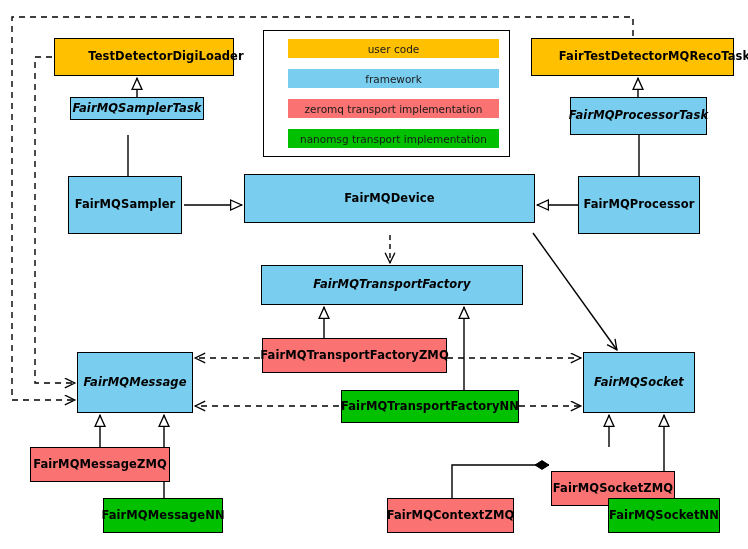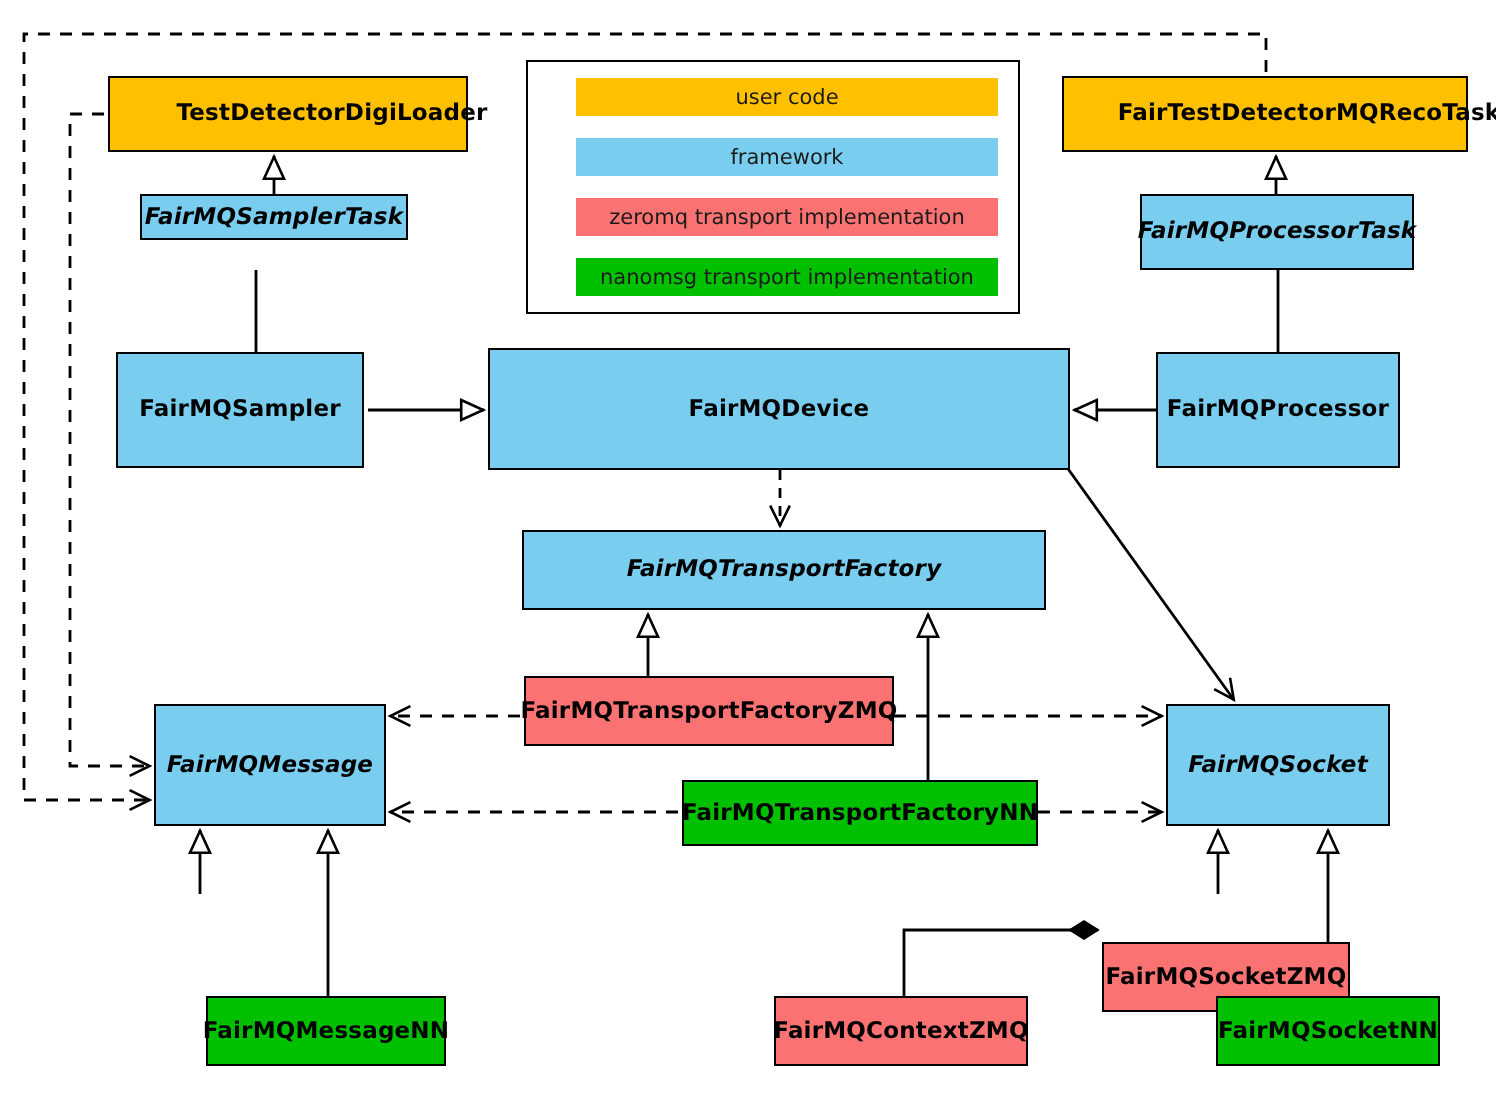--- a/index.html
+++ b/index.html
@@ -96,25 +96,25 @@
   </div>
 
   <div class="node user" style="left:54px;top:38px;width:180px;height:38px;">
     <span>TestDetectorDigiLoader</span>
   </div>
 
   <div class="node fw abstract" style="left:70px;top:97px;width:134px;height:23px;">
     <span>FairMQSamplerTask</span>
   </div>
 
-  <div class="node fw" style="left:58px;top:176px;width:124px;height:58px;">
+  <div class="node fw" style="left:68px;top:176px;width:114px;height:58px;">
     <span>FairMQSampler</span>
   </div>
 
-  <div class="node fw" style="left:244px;top:174px;width:291px;height:61px;">
+  <div class="node fw" style="left:244px;top:174px;width:291px;height:49px;">
     <span>FairMQDevice</span>
   </div>
 
   <div class="node user" style="left:531px;top:38px;width:203px;height:38px;">
     <span>FairTestDetectorMQRecoTask</span>
   </div>
 
   <div class="node fw abstract" style="left:570px;top:97px;width:137px;height:38px;">
     <span>FairMQProcessorTask</span>
   </div>
@@ -136,20 +136,23 @@
   </div>
 
   <div class="node fw abstract" style="left:77px;top:352px;width:116px;height:61px;">
     <span>FairMQMessage</span>
   </div>
 
   <div class="node fw abstract" style="left:583px;top:352px;width:112px;height:61px;">
     <span>FairMQSocket</span>
   </div>
 
+  <div class="node zmq" style="left:30px;top:447px;width:140px;height:35px;">
+    <span>FairMQMessageZMQ</span>
+  </div>
 
   <div class="node nn" style="left:103px;top:498px;width:120px;height:35px;">
     <span>FairMQMessageNN</span>
   </div>
 
   <div class="node zmq" style="left:551px;top:471px;width:124px;height:35px;">
     <span>FairMQSocketZMQ</span>
   </div>
 
   <div class="node zmq" style="left:387px;top:498px;width:127px;height:35px;">

